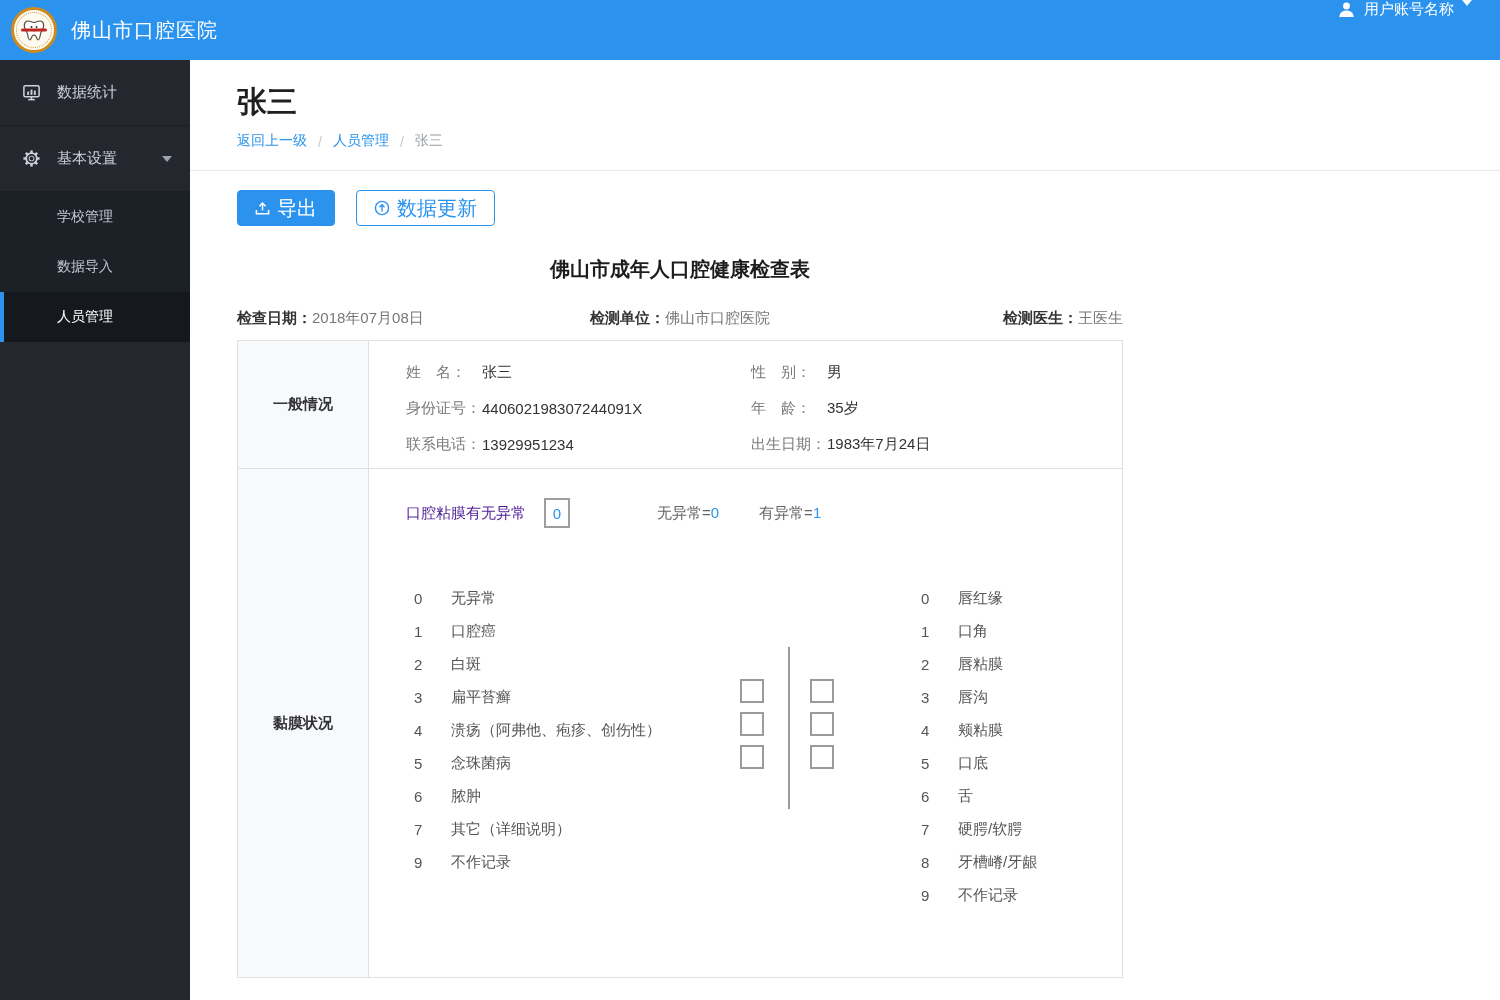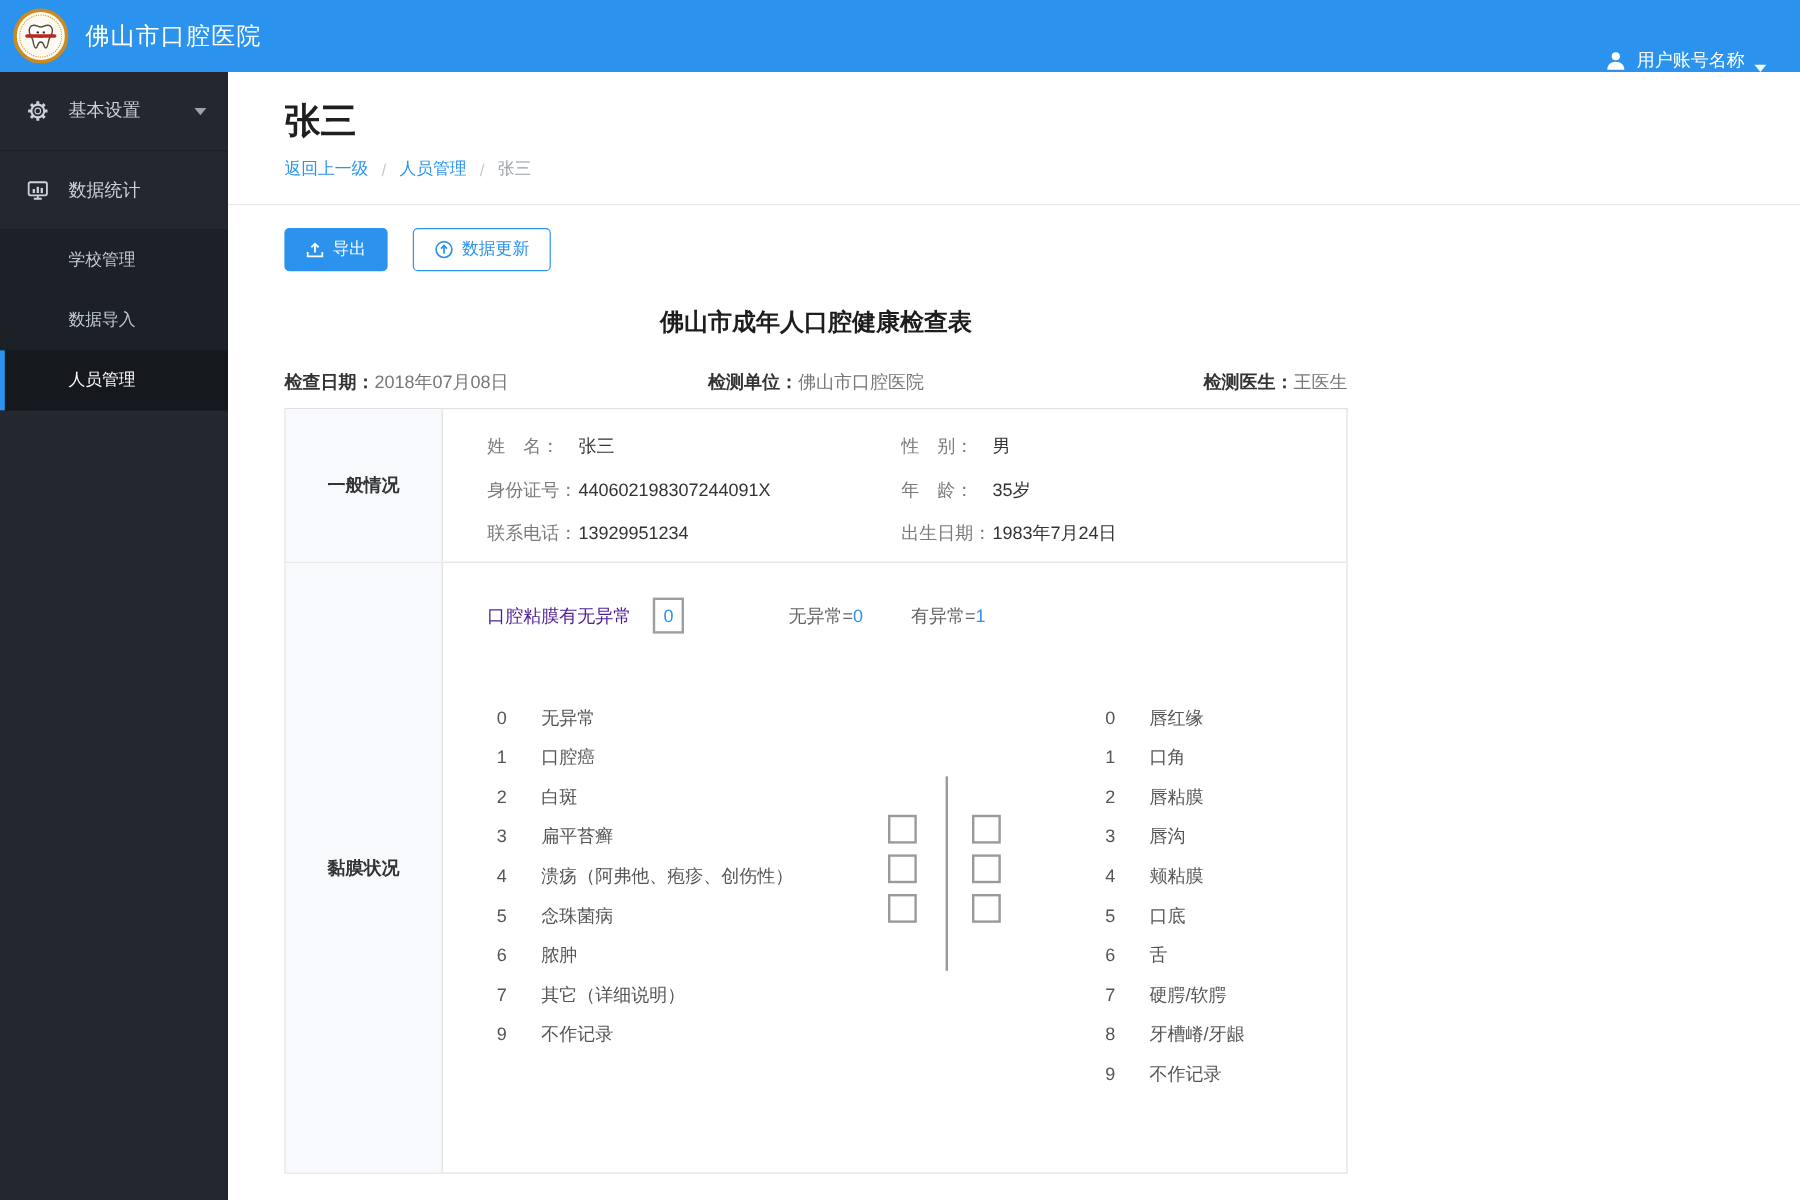--- a/index.html
+++ b/index.html
@@ -9,21 +9,21 @@
 
   
   .topbar { position:absolute; top:0; left:0; width:1500px; height:60px;
     background:#2b93ee; display:flex; align-items:center; z-index:10; }
   .logo-badge { width:46px; height:46px; margin-left:11px; border-radius:50%;
     background:#fdfaf2; border:3px solid #cf8a1d; position:relative; flex:0 0 auto;
     display:flex; align-items:center; justify-content:center; }
   .logo-badge .inner-ring { position:absolute; inset:2px; border-radius:50%; border:1px dotted #d49a3a; }
   .brand { color:#fff; font-size:20px; margin-left:14px; letter-spacing:1px; }
   .userbox { position:absolute; right:28px; top:0; height:60px; display:flex;
-    align-items:flex-end; color:#fff; font-size:15px; cursor:pointer; }
+    align-items:flex-start; color:#fff; font-size:15px; cursor:pointer; }
   .userbox .uname { margin:0 8px 0 8px; }
   .caret-down { width:0; height:0; border-left:5px solid transparent;
     border-right:5px solid transparent; border-top:6px solid #fff; opacity:.95; }
 
   
   .sidebar { position:absolute; top:60px; left:0; width:190px; height:940px;
     background:#24272e; }
   .nav-item { height:66px; display:flex; align-items:center; padding-left:22px;
     color:#ccd1da; font-size:15px; border-bottom:1px solid #1c1f25; cursor:pointer;
     position:relative; }
@@ -43,21 +43,21 @@
   .page-head { padding:25px 47px 0 47px; }
   .page-title { font-size:30px; font-weight:600; color:#1f1f1f; line-height:34px; }
   .breadcrumb { margin-top:13px; font-size:14px; display:flex; align-items:flex-end; }
   .breadcrumb a { color:#2b93ee; text-decoration:none; cursor:pointer; }
   .breadcrumb .sep { color:#c9c9c9; margin:0 11px; }
   .breadcrumb .current { color:#9aa0a6; }
   .head-divider { margin-top:20px; height:1px; background:#e8e8e8; }
 
   .toolbar { margin:19px 0 0 47px; display:flex; }
   .btn { height:36px; display:inline-flex; align-items:center; padding:0 17px;
-    font-size:14px; border-radius:4px; cursor:pointer; border:1px solid transparent; }
+    font-size:20px; border-radius:4px; cursor:pointer; border:1px solid transparent; }
   .btn svg { margin-right:7px; }
   .btn-primary { background:#2b93ee; color:#fff; border-color:#2b93ee; }
   .btn-ghost { background:#fff; color:#2b93ee; border-color:#2b93ee; margin-left:21px; }
 
   .form-wrap { width:886px; margin-left:47px; }
   .form-title { margin-top:29px; text-align:center; font-size:20px; font-weight:700;
     color:#1d1d1d; line-height:28px; }
   .meta-row { margin-top:26px; display:grid; grid-template-columns:1fr auto 1fr;
     font-size:15px; align-items:center; }
   .meta-row .m-mid { justify-self:center; }
@@ -129,20 +129,31 @@
       <svg width="19" height="19" viewBox="0 0 20 20">
         <circle cx="10" cy="6.2" r="3.6" fill="#fff"></circle>
         <path d="M2.5 18 C2.5 13.4 5.8 11 10 11 C14.2 11 17.5 13.4 17.5 18 Z" fill="#fff"></path>
       </svg>
       <span class="uname">用户账号名称</span>
       <span class="caret-down"></span>
     </div>
   </header>
 
   <aside class="sidebar">
+    <div class="nav-item">
+      <svg class="nav-ic" viewBox="0 0 20 20">
+        <rect x="2" y="3" width="16" height="11.5" rx="1.5" fill="none" stroke="#ccd1da" stroke-width="1.6"></rect>
+        <rect x="5.5" y="9" width="2" height="3.5" fill="#ccd1da"></rect>
+        <rect x="9" y="7" width="2" height="5.5" fill="#ccd1da"></rect>
+        <rect x="12.5" y="8" width="2" height="4.5" fill="#ccd1da"></rect>
+        <line x1="10" y1="14.5" x2="10" y2="17" stroke="#ccd1da" stroke-width="1.6"></line>
+        <line x1="6.5" y1="17.5" x2="13.5" y2="17.5" stroke="#ccd1da" stroke-width="1.6"></line>
+      </svg>
+      <span>数据统计</span>
+    </div>
     <div class="nav-item">
       <svg class="nav-ic" viewBox="0 0 20 20">
         <g fill="#ccd1da">
           <circle cx="10" cy="10" r="3"></circle>
           <g stroke="#ccd1da" stroke-width="2.6">
             <line x1="10" y1="1.5" x2="10" y2="5"></line>
             <line x1="10" y1="15" x2="10" y2="18.5"></line>
             <line x1="1.5" y1="10" x2="5" y2="10"></line>
             <line x1="15" y1="10" x2="18.5" y2="10"></line>
             <line x1="4" y1="4" x2="6.5" y2="6.5"></line>
@@ -150,31 +161,20 @@
             <line x1="16" y1="4" x2="13.5" y2="6.5"></line>
             <line x1="6.5" y1="13.5" x2="4" y2="16"></line>
           </g>
           <circle cx="10" cy="10" r="5.6" fill="none" stroke="#ccd1da" stroke-width="1.8"></circle>
           <circle cx="10" cy="10" r="2" fill="#24272e"></circle>
         </g>
       </svg>
       <span>基本设置</span>
       <span class="nav-caret"></span>
     </div>
-    <div class="nav-item">
-      <svg class="nav-ic" viewBox="0 0 20 20">
-        <rect x="2" y="3" width="16" height="11.5" rx="1.5" fill="none" stroke="#ccd1da" stroke-width="1.6"></rect>
-        <rect x="5.5" y="9" width="2" height="3.5" fill="#ccd1da"></rect>
-        <rect x="9" y="7" width="2" height="5.5" fill="#ccd1da"></rect>
-        <rect x="12.5" y="8" width="2" height="4.5" fill="#ccd1da"></rect>
-        <line x1="10" y1="14.5" x2="10" y2="17" stroke="#ccd1da" stroke-width="1.6"></line>
-        <line x1="6.5" y1="17.5" x2="13.5" y2="17.5" stroke="#ccd1da" stroke-width="1.6"></line>
-      </svg>
-      <span>数据统计</span>
-    </div>
     <div class="subnav">
       <div class="sub-item">
         <span>学校管理</span>
       </div>
       <div class="sub-item">
         <span>数据导入</span>
       </div>
       <div class="sub-item active">
         <span>人员管理</span>
       </div>

